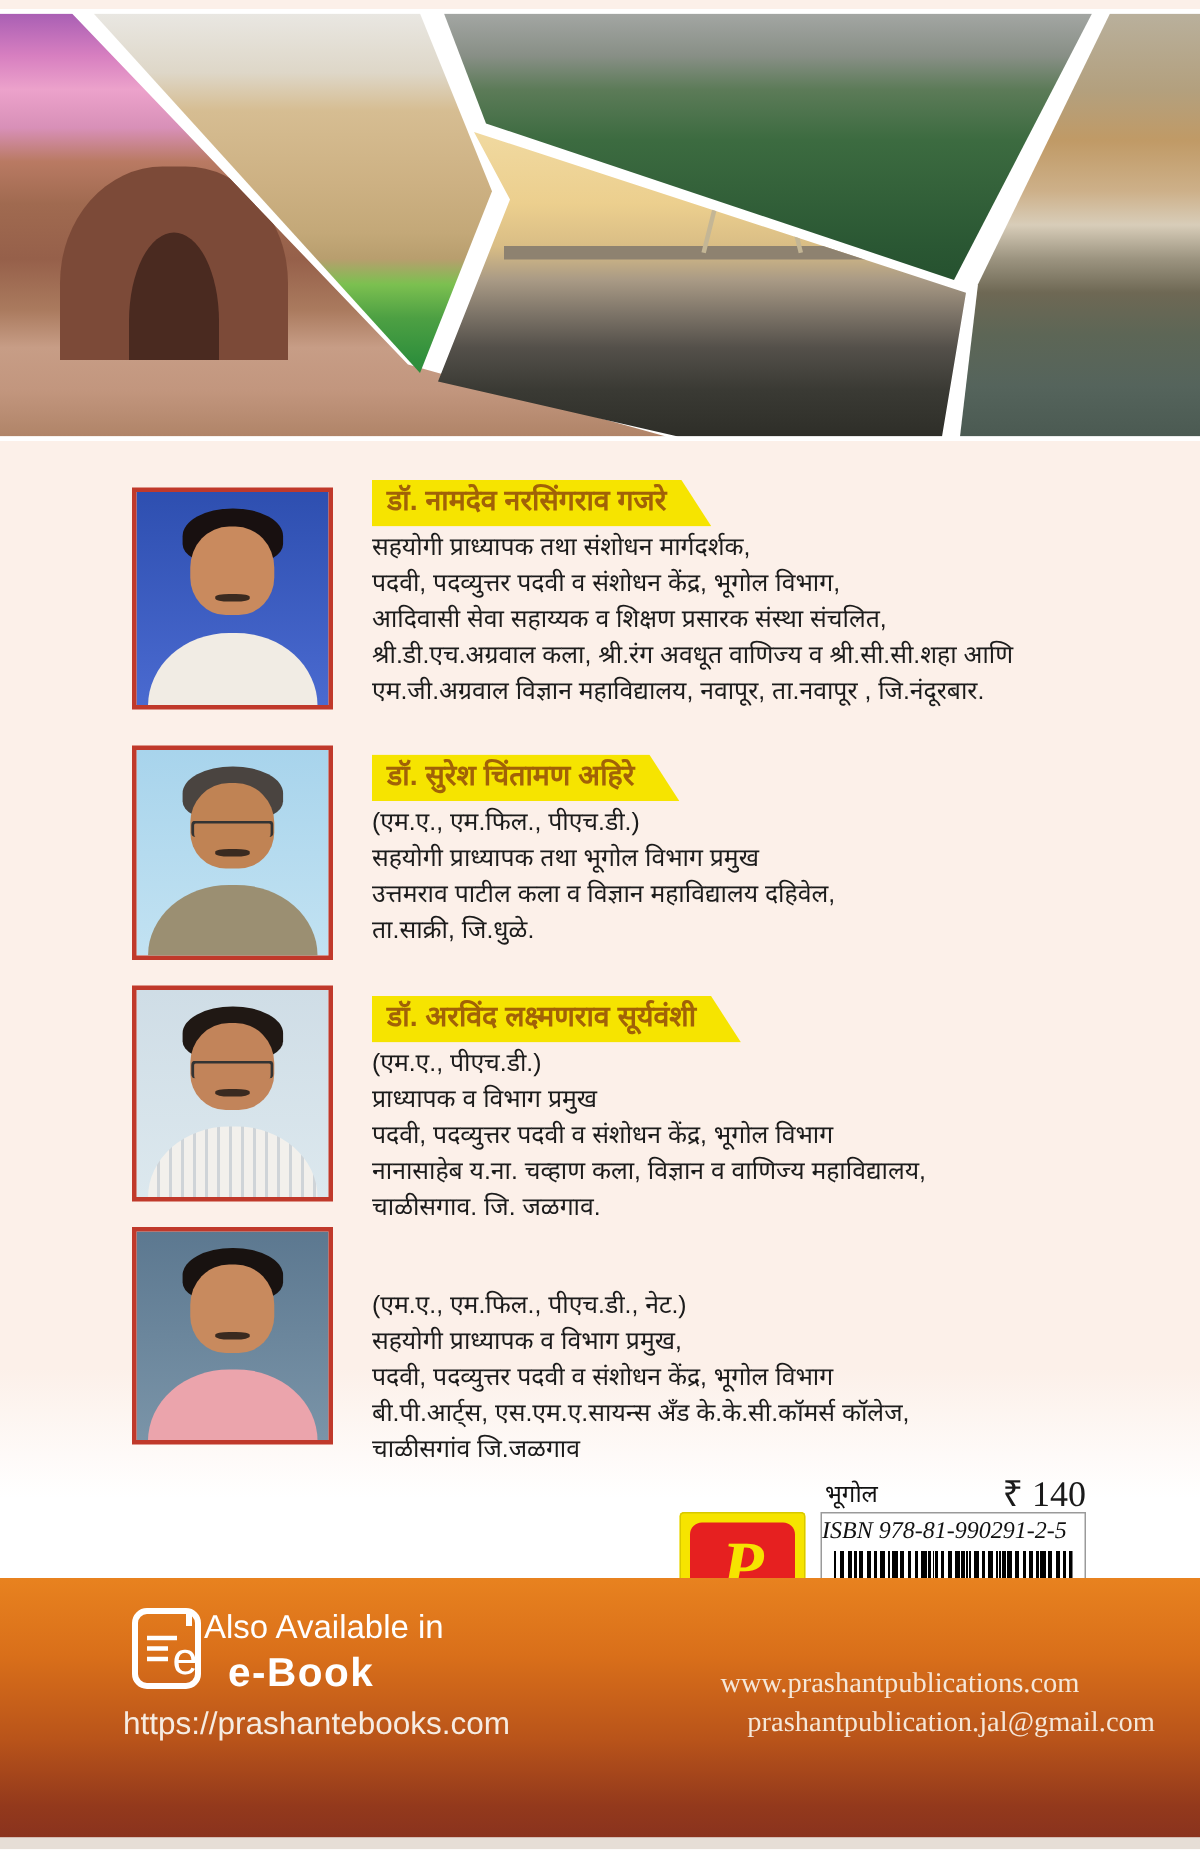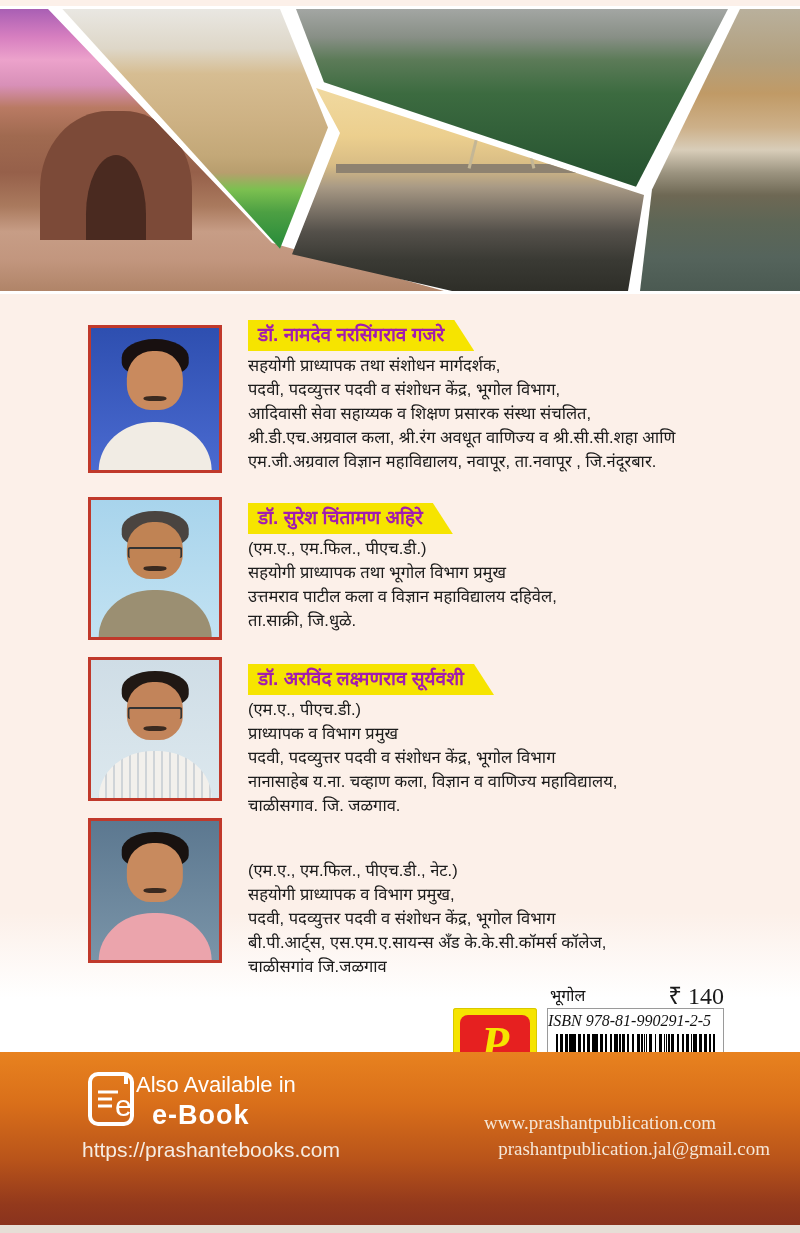--- a/index.html
+++ b/index.html
@@ -33,21 +33,21 @@
   .hair{position:absolute;left:50%;top:8%;transform:translateX(-50%);width:52%;height:26%;
     background:var(--hair);border-radius:50% 50% 36% 36%;}
   .head{position:absolute;left:50%;top:16%;transform:translateX(-50%);width:44%;height:42%;
     background:var(--skin);border-radius:46% 46% 42% 42%;}
   .glasses{position:absolute;left:50%;top:34%;transform:translateX(-50%);width:40%;height:7%;
     border-top:2px solid #333;border-left:2px solid #333;border-right:2px solid #333;border-radius:3px;}
   .mustache{position:absolute;left:50%;top:48%;transform:translateX(-50%);width:18%;height:3.5%;
     background:#3a2a20;border-radius:40%;}
   .torso{position:absolute;bottom:-2%;left:50%;transform:translateX(-50%);width:88%;height:36%;
     background:var(--shirt);border-radius:48% 48% 0 0/95% 95% 0 0;}
-  .ribbon{position:absolute;left:248px;display:inline-block;background:#f6e400;color:#a21caf;
+  .ribbon{position:absolute;left:248px;display:inline-block;background:#f6e400;color:#a16207;
     font-weight:bold;font-size:19px;line-height:22px;padding:4px 30px 5px 10px;
     clip-path:polygon(0 0,calc(100% - 20px) 0,100% 100%,0 100%);}
   .lines{position:absolute;left:248px;width:540px;font-size:16.5px;line-height:24px;color:#1b1b1b;}
   
   .band{position:absolute;left:0;top:1052px;width:800px;height:173px;
     background:linear-gradient(180deg,#e8821f 0%,#d96f1a 30%,#b9541a 62%,#93391c 88%,#8a331e 100%);}
   .bottom-strip{position:absolute;left:0;top:1225px;width:800px;height:8px;background:#e6ded6;}
   .ebook-icon{position:absolute;left:82px;top:1068px;width:62px;height:66px;}
   .also{position:absolute;left:136px;top:1072px;font-size:22px;color:#ffffff;}
   .ebook{position:absolute;left:152px;top:1100px;font-size:27px;font-weight:bold;color:#ffffff;letter-spacing:1px;}
@@ -184,16 +184,16 @@
     <path d="M44 6 v10" stroke="#ffffff" stroke-width="4" fill="none"></path>
     <line x1="16" y1="24" x2="36" y2="24" stroke="#ffffff" stroke-width="3"></line>
     <line x1="16" y1="31" x2="30" y2="31" stroke="#ffffff" stroke-width="3"></line>
     <line x1="16" y1="38" x2="30" y2="38" stroke="#ffffff" stroke-width="3"></line>
     <text x="33" y="48" font-family="Liberation Sans, sans-serif" font-size="30" fill="#ffffff">e</text>
   </svg>
   <div class="also">Also Available in</div>
   <div class="ebook">e-Book</div>
   <div class="eurl">https://prashantebooks.com</div>
 
-  <div class="site">www.prashantpublication.com</div>
+  <div class="site">www.prashantpublications.com</div>
   <div class="email">prashantpublication.jal@gmail.com</div>
 
 </div>
 
 </body></html>

